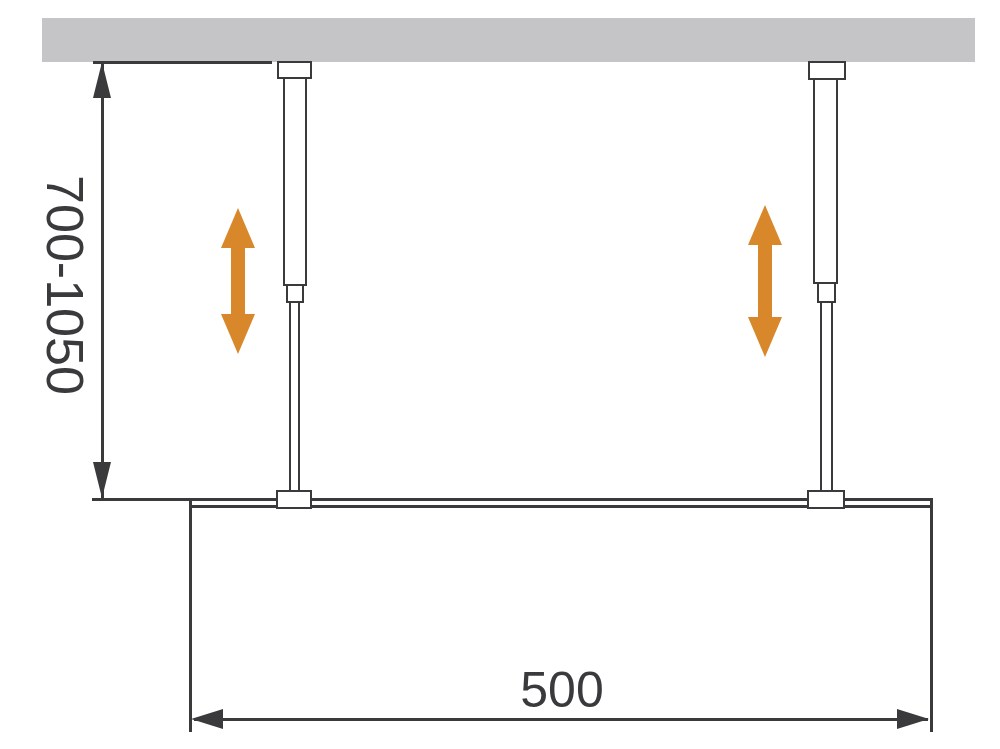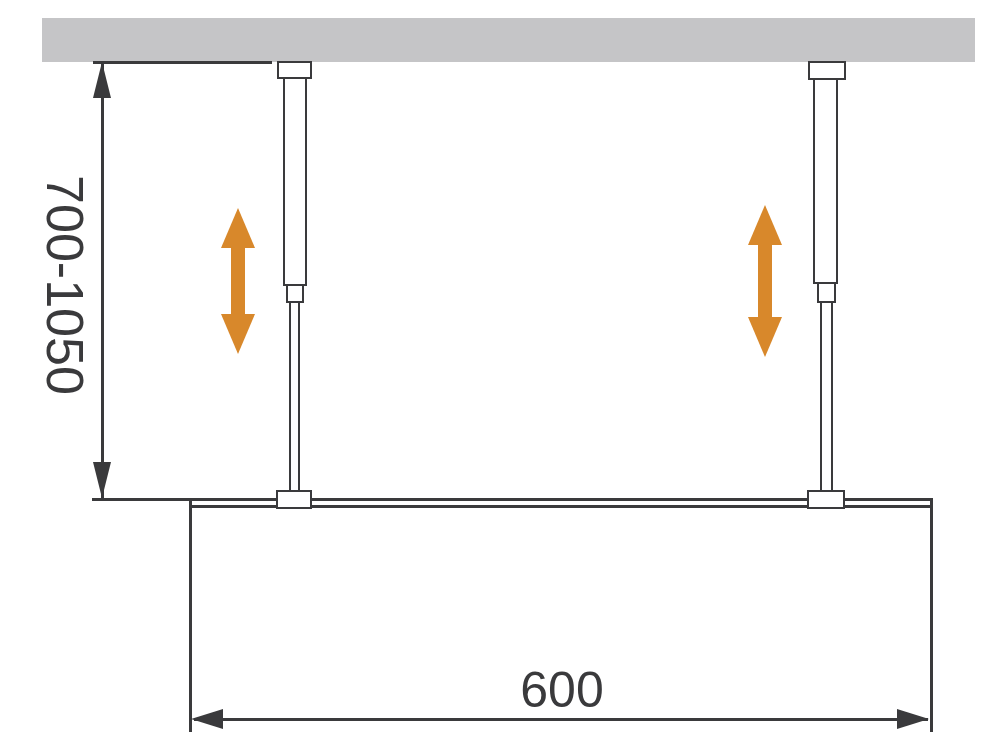--- a/index.html
+++ b/index.html
@@ -110,15 +110,15 @@
   </div>
 
   <div class="abs line" style="left:92px; top:498px; width:841px; height:3px;"></div>
   <div class="abs line" style="left:189px; top:505px; width:744px; height:3px;"></div>
   <div class="abs line" style="left:189px; top:498px; width:3px; height:234px;"></div>
   <div class="abs line" style="left:930px; top:501px; width:3px; height:231px;"></div>
 
   <div class="abs line" style="left:194px; top:718px; width:734px; height:3px;"></div>
   <div class="abs tri left" style="left:191px; top:709px;"></div>
   <div class="abs tri right" style="left:897px; top:709px;"></div>
-  <div class="abs dim-label horizontal" style="left:482px; top:667px;">600</div>
+  <div class="abs dim-label horizontal" style="left:482px; top:667px;">500</div>
 
 </div>
 
 </body></html>

